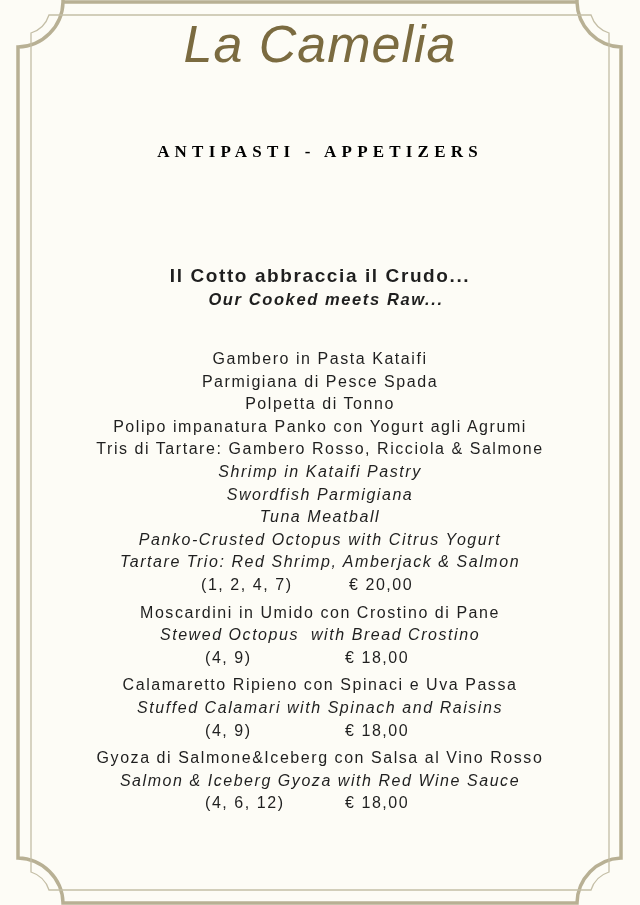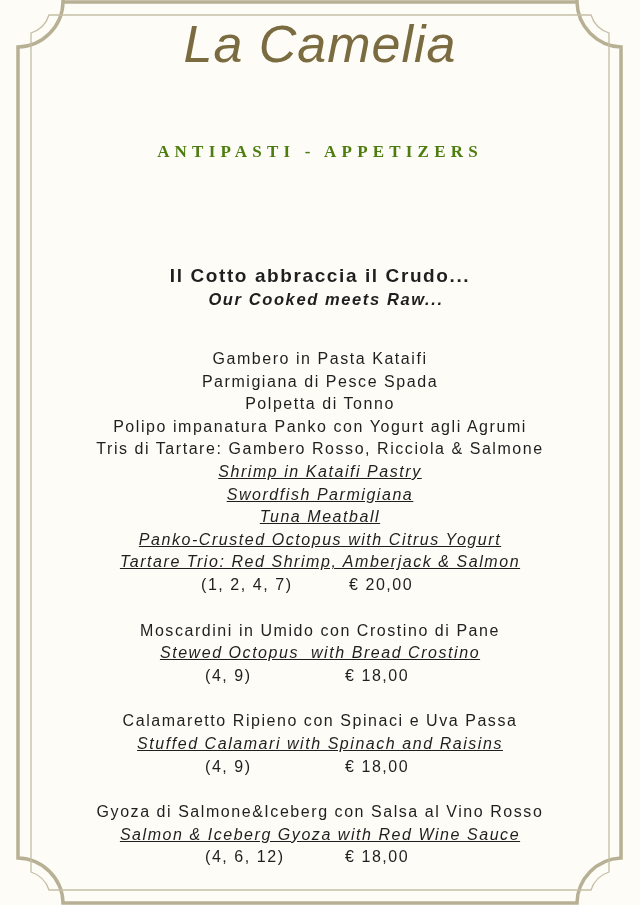--- a/index.html
+++ b/index.html
@@ -11,28 +11,28 @@
   }
   .frame { position: absolute; left: 0; top: 0; width: 640px; height: 905px; pointer-events: none; }
   .title {
     position: absolute; left: 0; right: 0; top: 4px; text-align: center;
     font-family: Liberation Sans, sans-serif; font-style: italic;
     font-size: 52px; color: #7b6b40; letter-spacing: 1px; line-height: 80px;
   }
   .section-heading {
     position: absolute; left: 0; right: 0; top: 142px; text-align: center;
     font-family: "Liberation Serif", serif; font-weight: bold;
-    font-size: 17px; letter-spacing: 5.2px; color: #4d7c0f;
+    font-size: 17px; letter-spacing: 5.2px; color: #000000;
   }
   .menu { position: absolute; left: 0; right: 0; top: 216px; text-align: center; }
   .intro-it { font-family: "Liberation Sans", sans-serif; font-weight: bold; font-size: 19px; letter-spacing: 1.6px; line-height: 24px; margin-top: 48px; }
   .intro-en { font-family: "Liberation Sans", sans-serif; font-weight: bold; font-style: italic; font-size: 16.5px; letter-spacing: 1.6px; line-height: 22px; margin-left: 12px; }
   .line { font-family: "Liberation Sans", sans-serif; font-size: 16px; letter-spacing: 1.55px; line-height: 22.6px; white-space: nowrap; }
-  .it { font-style: italic; text-decoration: underline; }
-  .group { margin-top: 23px; }
+  .it { font-style: italic; }
+  .group { margin-top: 5px; }
   .group.first { margin-top: 38px; }
   .price-row { display: flex; justify-content: center; gap: 13px; }
   .price-row .allergens { display: inline-block; text-align: left; }
   .price-row .price { display: inline-block; text-align: left; }
 </style>
 </head>
 <body>
 
 <svg class="frame" viewBox="0 0 640 905" xmlns="http://www.w3.org/2000/svg">
 

